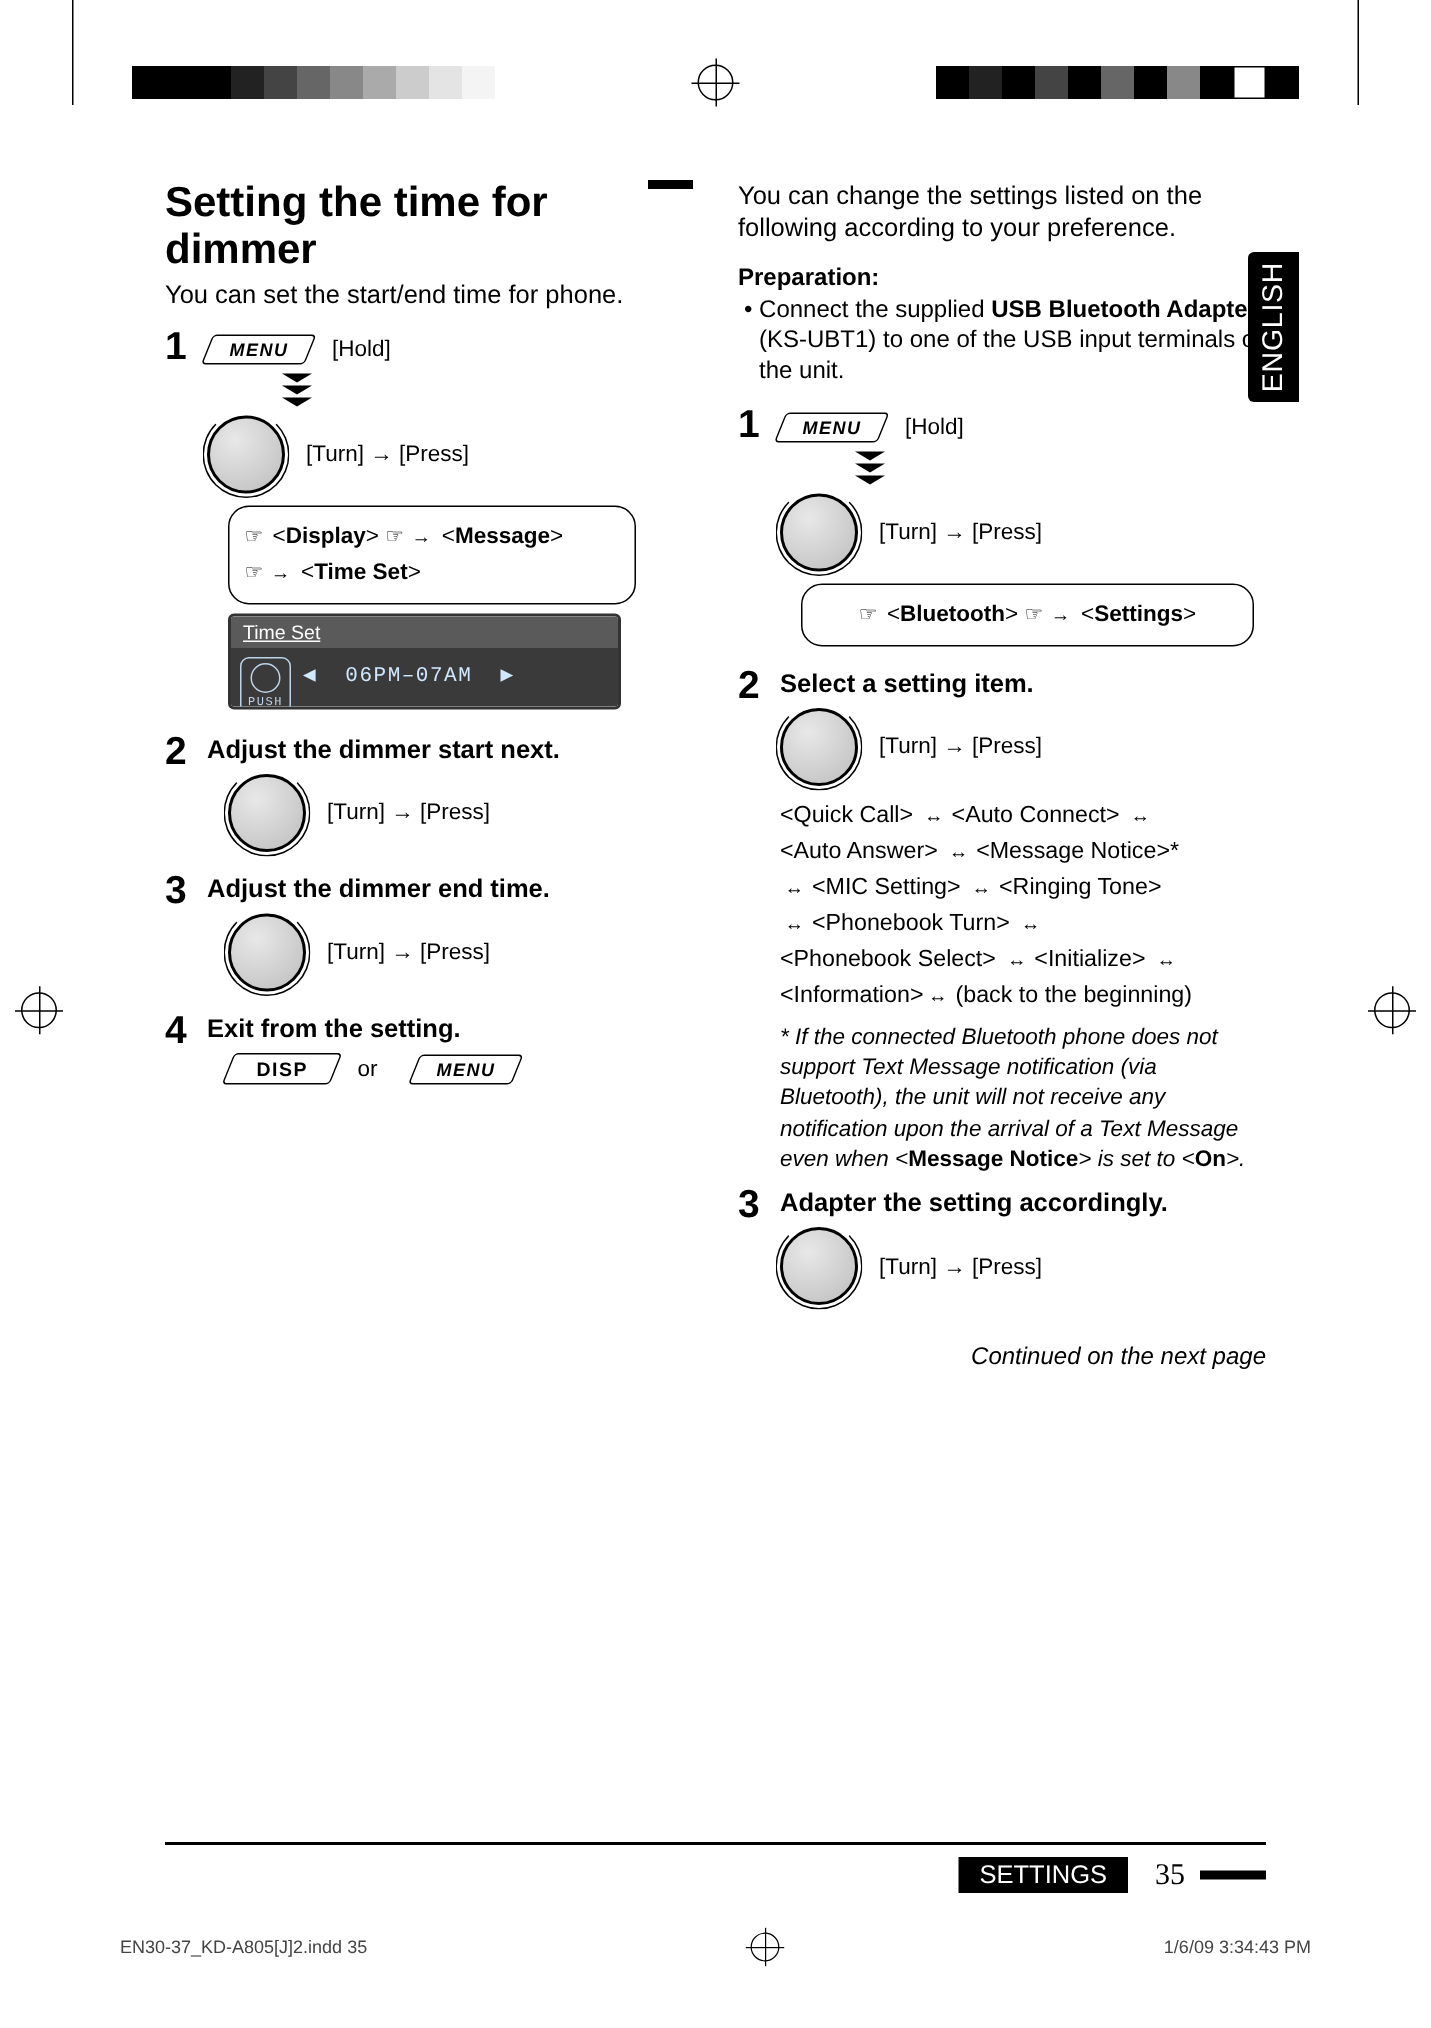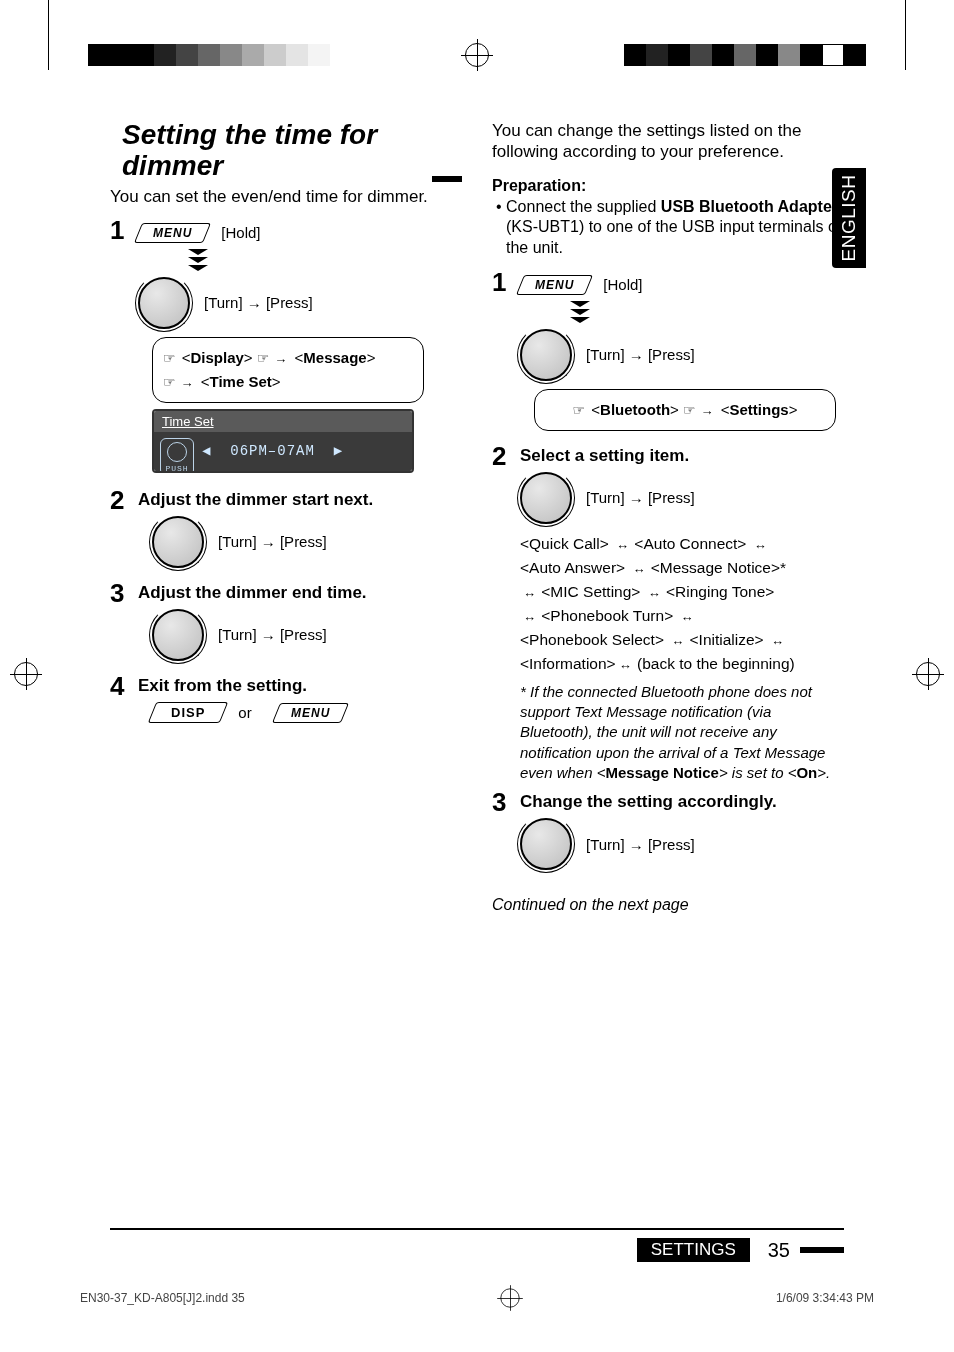--- a/index.html
+++ b/index.html
@@ -98,26 +98,25 @@
   }
   .col {
     width: 50%;
   }
 
   h2 {
     font-family: "Myriad Pro Cond", "Arial Narrow", sans-serif;
     font-stretch: condensed;
     font-weight: 700;
     font-size: 28px;
-    margin: 0 0 4px 12px;
+    margin: 0 0 4px 0;
     line-height: 1.1;
     display: flex;
-    align-items: flex-end;
+    align-items: flex-start;
     gap: 6px;
-    font-style: italic;
   }
   h2::after {
     content: "";
     flex: 0 0 30px;
     height: 6px;
     background: #000;
   }
   p.intro {
     font-family: "Myriad Pro Cond", "Arial Narrow", sans-serif;
     font-stretch: condensed;
@@ -295,21 +294,21 @@
   .note {
     font-style: italic;
     font-family: "Myriad Pro Cond", "Arial Narrow", sans-serif;
     font-size: 15px;
     line-height: 1.35;
     margin-top: 6px;
   }
   .note b { font-style: normal; font-weight: 700; }
 
   .continued {
-    text-align: left;
+    text-align: right;
     font-style: italic;
     font-family: "Myriad Pro Cond", "Arial Narrow", sans-serif;
     font-size: 16px;
     margin-top: 20px;
   }
 
   
   .section-footer {
     position: absolute;
     right: 110px;
@@ -321,20 +320,21 @@
   }
   .section-footer .chip {
     background: #000;
     color: #fff;
     padding: 2px 14px;
     font-size: 17px;
   }
   .section-footer .pn {
     font-size: 20px;
     margin-left: 18px;
+    font-family: Liberation Serif, serif;
   }
   .section-footer .bar {
     width: 44px;
     height: 6px;
     background: #000;
     margin-left: 10px;
   }
   .section-rule {
     position: absolute;
     left: 110px;
@@ -425,21 +425,21 @@
 <div class="side-tab">
   <span>ENGLISH</span>
 </div>
 
 <div class="content">
 
   <div class="col">
     <h2>
         <span>Setting the time for dimmer</span>
       </h2>
-    <p class="intro">You can set the even/end time for dimmer.</p>
+    <p class="intro">You can set the start/end time for phone.</p>
 
     <div class="step">
       <div class="step-num">1</div>
       <div class="step-body">
         <div class="row" style="margin-left:0;">
           <span class="menu-btn"><span>MENU</span></span>
           <span class="caption">[Hold]</span>
         </div>
         <div class="down-arrows">
             <div></div>
@@ -549,21 +549,21 @@
         </div>
         <div class="note">
           *&nbsp;<span>If the connected Bluetooth phone does not support Text Message notification (via Bluetooth), the unit will not receive any notification upon the arrival of a Text Message even when &lt;</span><b>Message Notice</b><span>&gt; is set to &lt;</span><b>On</b><span>&gt;.</span>
         </div>
       </div>
     </div>
 
     <div class="step">
       <div class="step-num">3</div>
       <div class="step-body">
-        <div class="step-title">Change the setting accordingly.</div>
+        <div class="step-title">Adapter the setting accordingly.</div>
         <div class="row" style="margin-left:0;">
           <span class="dial"></span>
           <span class="caption">[Turn] → [Press]</span>
         </div>
       </div>
     </div>
 
     <div class="continued">Continued on the next page</div>
   </div>
 </div>

